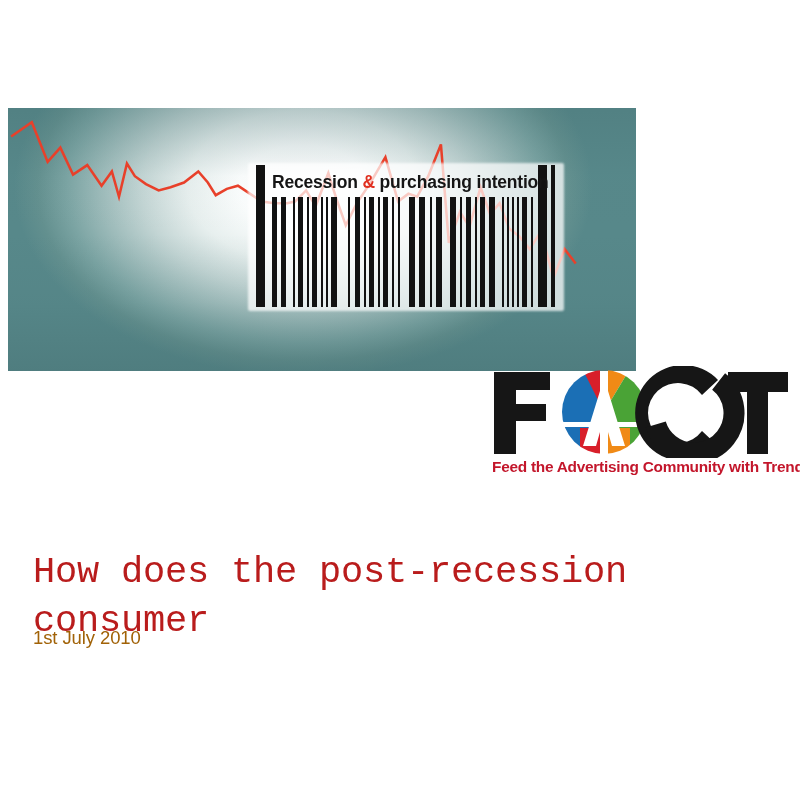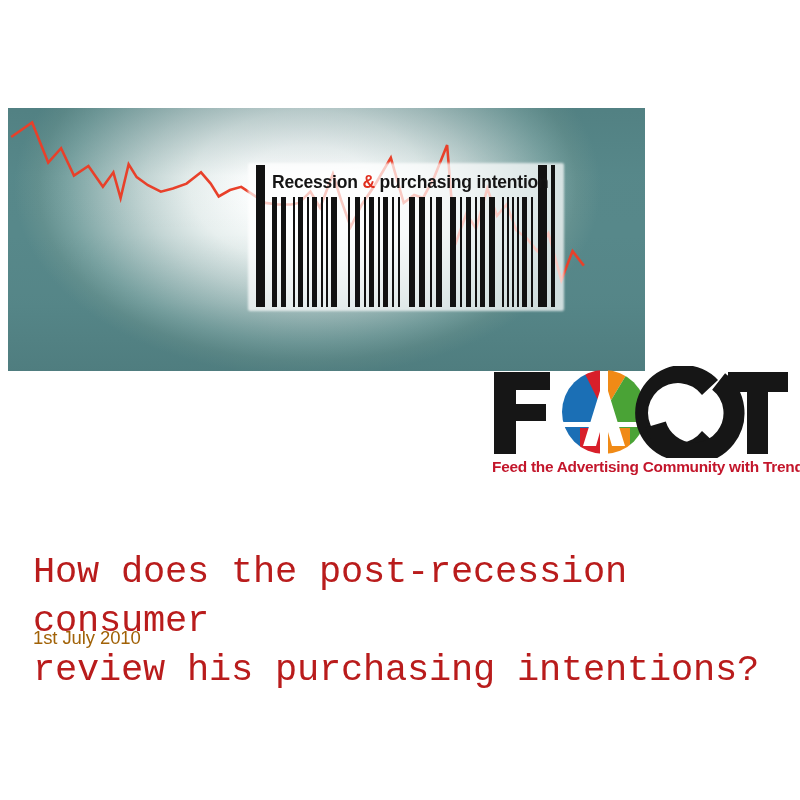--- a/index.html
+++ b/index.html
@@ -25,21 +25,20 @@
 
   
   #hero {
     position: absolute;
     left: 8px;
     top: 108px;
     width: 628px;
     height: 263px;
     overflow: hidden;
     background: #5d8d8d;
-    padding-left: 9px;
   }
   #hero-bg {
     position: absolute;
     inset: 0;
     background:
       radial-gradient(ellipse 46% 72% at 47% 30%,
          #ffffff 0%,
          #fbfdfd 22%,
          #e7efee 40%,
          #c3d5d4 56%,
@@ -294,18 +293,17 @@
       <circle cx="206" cy="47" r="40" fill="none" stroke="#161616" stroke-width="21" stroke-dasharray="150 400" transform="rotate(-52 206 47)"></circle>
 
       <path fill="#161616" d="M240,6 L300,6 L300,26 L280,26 L280,88 L259,88 L259,26 L240,26 Z"></path>
     </svg>
 
     <div id="logo-tagline">Feed the Advertising Community with Trends</div>
   </div>
 
   <h1 id="title">
     <span class="line">How does the post-recession consumer</span>
-    <span class="line">review his purchasing intentions?</span>
   </h1>
 
   <div id="date">1st July 2010</div>
 
 </div>
 
 </body></html>

